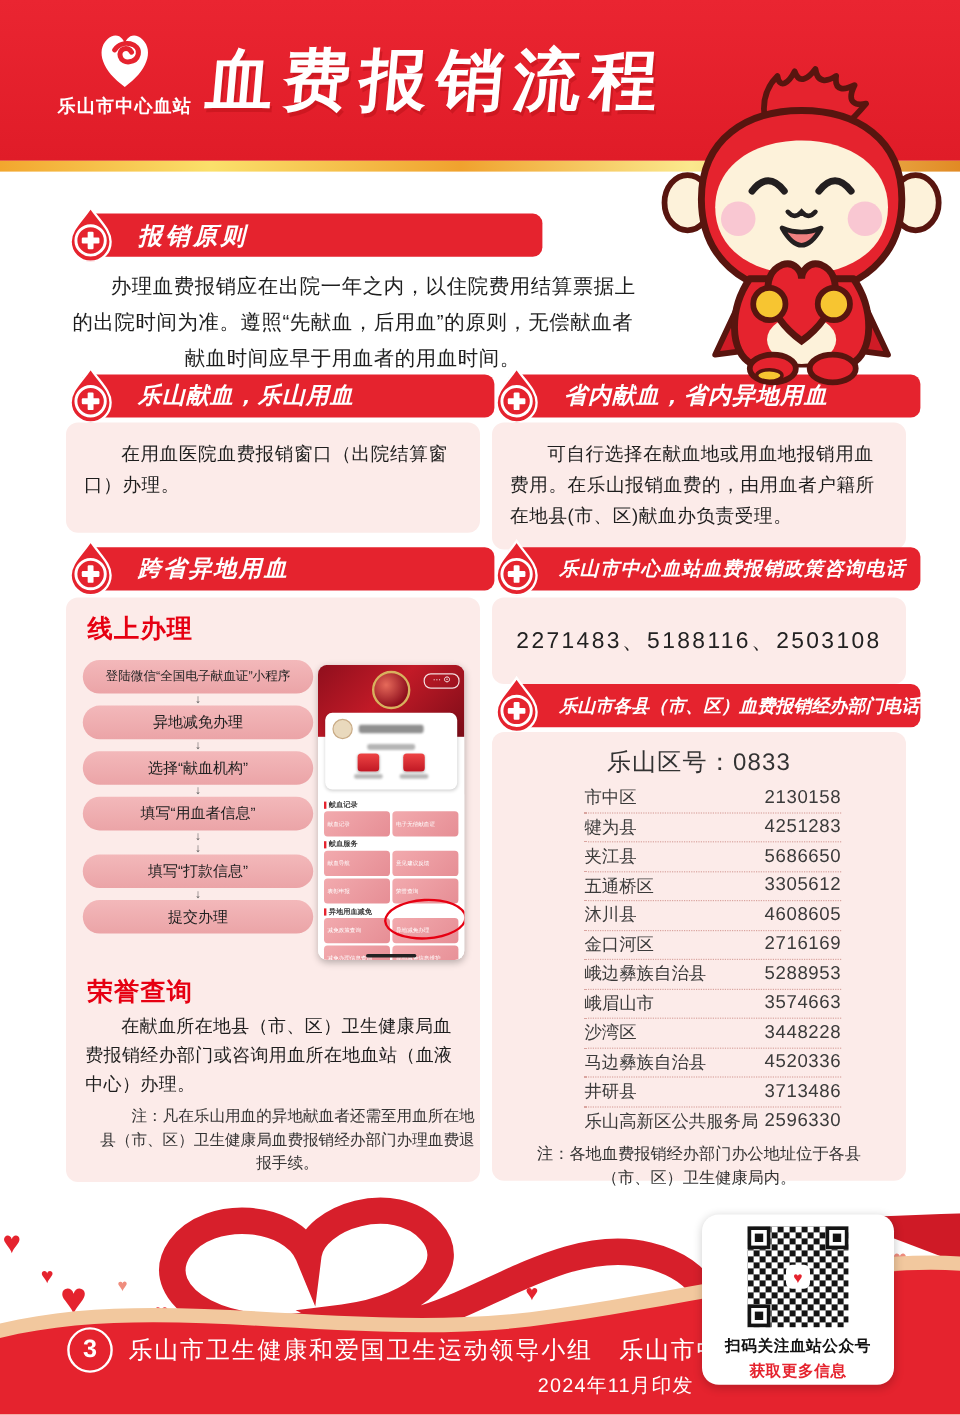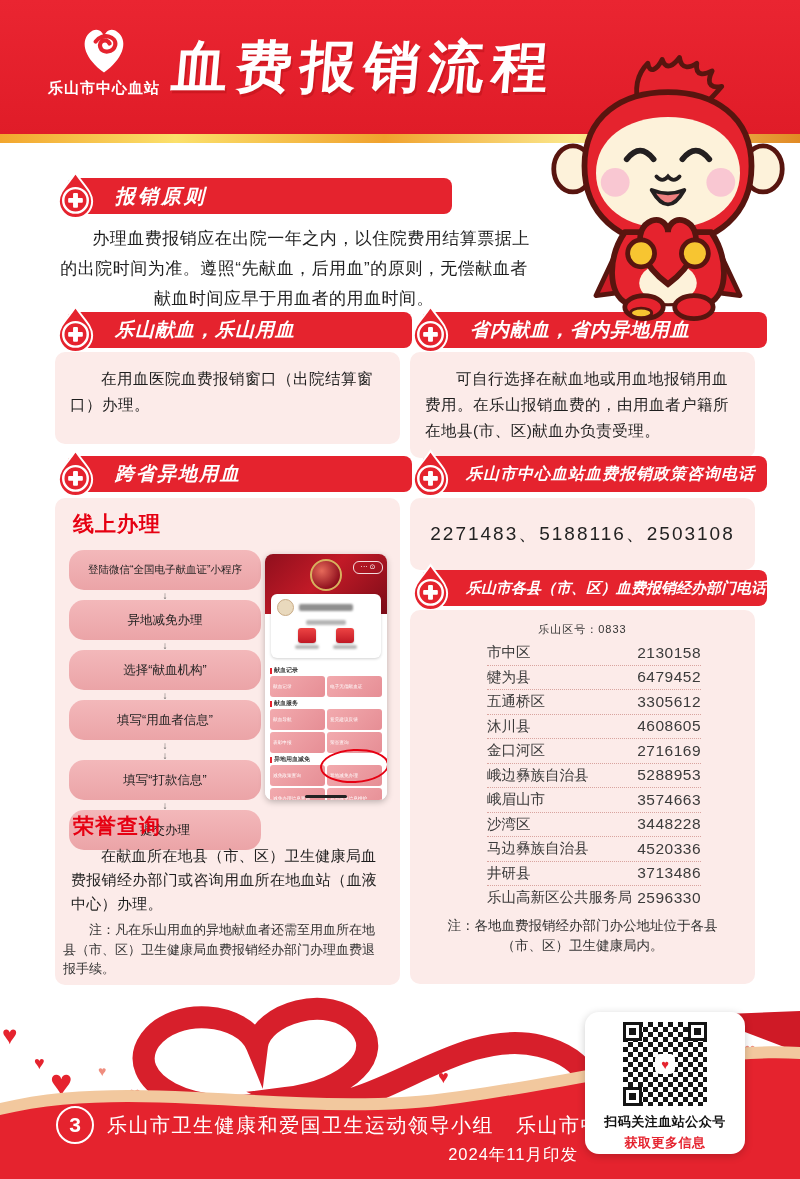--- a/index.html
+++ b/index.html
@@ -24,29 +24,29 @@
   .shead .bar{background:#e5232e;border-radius:8px;height:36px;display:flex;align-items:center;
     color:#fff;font-weight:bold;font-style:italic;padding-left:48px;box-sizing:border-box;width:100%;}
   
   .principle-body{position:absolute;left:55px;top:224px;width:478px;font-size:17px;line-height:1.75;
     color:#1e1e1e;text-indent:2em;letter-spacing:.5px;text-align:center;}
   .panel{position:absolute;background:#fcebe9;border-radius:10px;box-sizing:border-box;}
   .panel-text{padding:14px 15px;font-size:15.5px;line-height:1.68;text-indent:2em;color:#1e1e1e;letter-spacing:.5px;}
   
   .online-title,.offline-title{position:absolute;left:18px;font-size:21px;font-weight:bold;color:#e60012;letter-spacing:1px;}
   .flow{position:absolute;left:14px;top:52px;width:192px;}
-  .fstep{height:40px;background:linear-gradient(180deg,#f3b8ba,#eba4a7);border-radius:15px;
+  .fstep{height:28px;background:linear-gradient(180deg,#f3b8ba,#eba4a7);border-radius:15px;
     display:flex;align-items:center;justify-content:center;font-size:12.5px;color:#222;text-align:center;}
   .fstep.small{font-size:10.5px;}
   .farrow{height:10px;display:flex;align-items:center;justify-content:center;color:#555;font-size:10px;}
   .farrow::after{content:'↓';}
   .offline-body{position:absolute;left:16px;top:346px;width:313px;font-size:15px;line-height:1.6;
     color:#1e1e1e;text-indent:2em;letter-spacing:.3px;}
-  .offline-note{position:absolute;left:8px;top:422px;width:313px;font-size:13px;line-height:1.5;
-    color:#333;text-indent:2em;}
+  .offline-note{position:absolute;left:28px;top:422px;width:313px;font-size:13px;line-height:1.5;
+    color:#333;text-indent:2em;text-align:center;}
   
   .phone{position:absolute;left:210px;top:56px;width:122px;height:246px;border-radius:8px;overflow:hidden;
     background:#fff;box-shadow:0 2px 6px rgba(0,0,0,.25);}
   .ph-head{position:absolute;left:0;top:0;right:0;height:60px;background:linear-gradient(135deg,#8f0f1d,#c21a27 45%,#7c0c18);}
   .ph-badge{position:absolute;left:50%;top:5px;transform:translateX(-50%);width:28px;height:28px;border-radius:50%;
     background:radial-gradient(circle at 35% 35%,#e66a5a,#8f0f1d 72%);border:2px solid #d8b15e;}
   .ph-pill{position:absolute;right:4px;top:7px;width:28px;height:11px;border:1px solid rgba(255,255,255,.85);
     border-radius:6px;color:#fff;font-size:7px;line-height:10px;text-align:center;}
   .ph-pill::after{content:'··· ⊙';}
   .ph-card{position:absolute;left:6px;right:6px;top:40px;height:64px;background:#fff;border-radius:6px;
@@ -65,21 +65,21 @@
   .ph-st span{font-size:8px;transform:scale(.75);transform-origin:left center;white-space:nowrap;}
   .ph-grid{display:grid;grid-template-columns:1fr 1fr;gap:2px;}
   .ph-tile{height:21px;border-radius:3px;background:linear-gradient(135deg,#f2aaae,#e68e95);
     display:flex;align-items:center;justify-content:space-between;padding:0 3px;color:#fff;overflow:hidden;}
   .ph-tile .lbl{font-size:8px;transform:scale(.58);transform-origin:left center;width:66px;line-height:1.15;flex:none;}
   .ph-circle{position:absolute;left:55px;top:195px;width:65px;height:30px;border:2.5px solid #e60012;
     border-radius:50%;transform:rotate(-3deg);z-index:3;}
   .ph-home{position:absolute;bottom:2px;left:50%;transform:translateX(-50%);width:42px;height:3px;background:#222;border-radius:2px;}
   
   .hotline-panel{display:flex;align-items:center;justify-content:center;font-size:19px;color:#222;letter-spacing:2px;}
-  .area-code{text-align:center;font-size:11px;color:#333;margin:12px 0 4px;letter-spacing:1px;}
+  .area-code{text-align:center;font-size:20px;color:#333;margin:12px 0 4px;letter-spacing:1px;}
   .c-rows{margin:0 54px 0 77px;}
   .c-row{display:flex;justify-content:space-between;align-items:center;border-bottom:1.5px dotted #d9a49f;
     height:23.5px;font-size:14.5px;color:#3b3b3b;}
   .c-row:last-child{border-bottom:none;}
   .c-row .num{font-size:15.5px;letter-spacing:.5px;}
   .county-note{margin:6px 34px 0;font-size:13.5px;line-height:1.5;color:#333;text-align:center;}
   
   .footer{position:absolute;left:0;top:984px;width:800px;height:195px;overflow:hidden;}
   .ribbon{position:absolute;left:30px;top:0;z-index:1;}
   .hrt{position:absolute;z-index:2;color:#e5232e;line-height:1;}
@@ -353,21 +353,25 @@
 </div>
 <div class="panel" style="left:410px;top:610px;width:345px;height:374px">
   <div class="area-code">乐山区号：0833</div>
   <div class="c-rows">
     <div class="c-row">
         <span>市中区</span>
         <span class="num">2130158</span>
       </div>
     <div class="c-row">
         <span>犍为县</span>
-        <span class="num">6479452</span>
+        <span class="num">4251283</span>
+      </div>
+    <div class="c-row">
+        <span>夹江县</span>
+        <span class="num">5686650</span>
       </div>
     <div class="c-row">
         <span>五通桥区</span>
         <span class="num">3305612</span>
       </div>
     <div class="c-row">
         <span>沐川县</span>
         <span class="num">4608605</span>
       </div>
     <div class="c-row">

